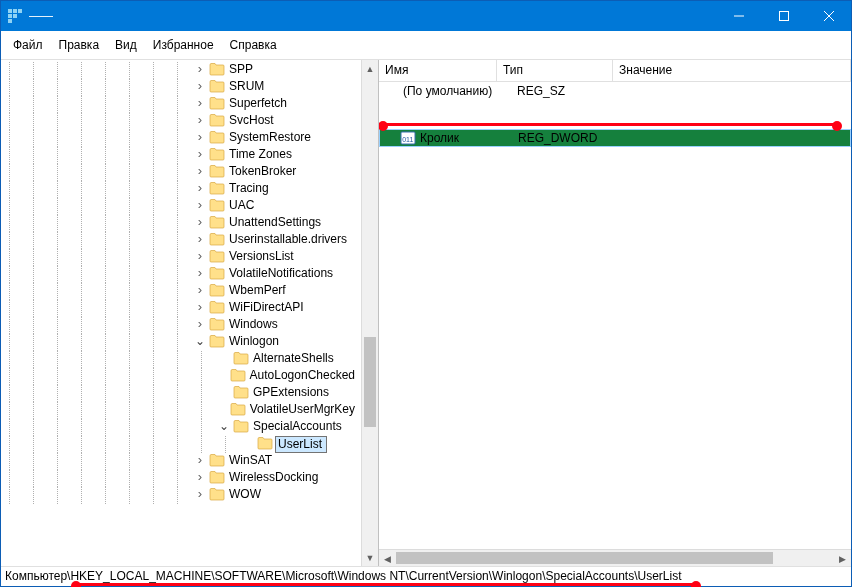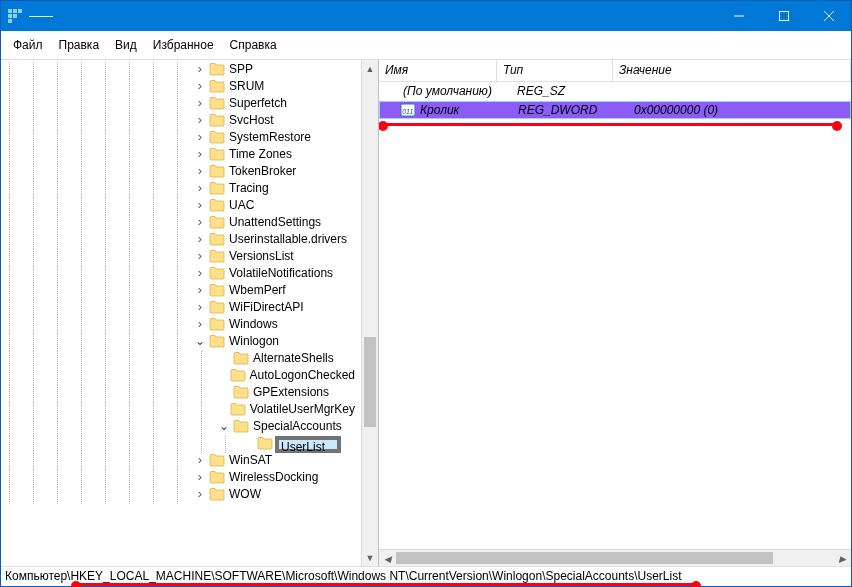--- a/index.html
+++ b/index.html
@@ -21,30 +21,30 @@
   .tl { display: flex; height: 17px; white-space: nowrap; position:relative;}
   .guides { display:inline-flex; height:17px;}
   .g { width: 16px; height: 17px; display:inline-block; border-left: 1px dotted #b0b0b0; margin-left:8px;}
   .exp { width: 14px; height: 14px; display:inline-flex; align-items:center; justify-content:center; margin-right: 0px; color:#555; font-size:10px;}
   .chev::before { content: "›"; font-size:13px; color:#606060; line-height:10px;}
   .chev.open::before { content: "⌄"; font-size:12px; color:#404040;}
   .noexp { width:14px; display:inline-block;}
   .folder { width:16px; height:14px; display:inline-block; margin: 0 4px 0 2px; }
   .folder svg { width:16px; height:14px; display:block;}
   .nl { padding-right: 6px; }
-  .sel { background: #cce8ff; border: 4px solid #737373; padding: 0 12px 0 2px; margin-left:-2px;}
+  .sel { background: #cce8ff; border: 1px solid #737373; padding: 0 4px 0 2px; margin-left:-2px;}
   .vscroll { width:17px; background:#f0f0f0; border-left:1px solid #dcdcdc; display:flex; flex-direction:column;}
   .sbtn { height:17px; display:flex; align-items:center; justify-content:center; color:#606060; font-size:9px;}
   .thumb { background:#c2c2c2; margin:0 2px;}
-  .right-pane { flex:1; display:flex; flex-direction:column; min-width:0;font-style:italic;}
+  .right-pane { flex:1; display:flex; flex-direction:column; min-width:0;}
   .listhdr { height: 22px; display:flex; border-bottom:1px solid #e0e0e0; }
   .hcol { border-right:1px solid #e0e0e0; padding: 3px 6px; color:#000;}
   .rows { flex:1; position:relative; overflow:hidden;}
   .row { display:flex; height:18.5px; align-items:center;}
-  .row.selected { background:#8b5cf6; border:1px solid #99d1ff;}
+  .row.selected { background:#15803d; border:1px solid #99d1ff;margin-top:28px;}
   .cell { padding: 0 20px; display:flex; align-items:center; overflow:hidden; white-space:nowrap;}
   .vicon { width:16px; height:16px; margin-right:4px; display:inline-block;}
   .hscroll { height:17px; background:#f0f0f0; border-top:1px solid #dcdcdc; display:flex;}
   .hthumb { background:#c2c2c2; margin:2px 0;}
   .statusbar { height:20px; border-top:1px solid #e0e0e0; padding: 2px 4px; font-size:12px; position:relative;}
   .annot { position:absolute; border-top: 3px solid #ff0014; }
   .dot { position:absolute; width:10px; height:10px; background:#ff0014; border-radius:50%; margin-top:-5px; margin-left:-5px;}
   .col-name { width: 118px;}
   .col-type { width: 116px;}
   .col-val { flex:1;}
@@ -636,23 +636,20 @@
               <svg viewBox="0 0 16 16">
                   <rect x="1" y="2" width="14" height="12" rx="1" fill="#fff" stroke="#3a6fb0" stroke-width="1"></rect>
                   <text x="2.2" y="11.5" font-size="7" fill="#2358a0" font-family="Arial">011</text>
                 </svg>
             </span>
             <span>Кролик</span>
           </div>
           <div class="cell col-type">
               <span>REG_DWORD</span>
             </div>
-          <div class="cell col-val">
-              <span>0x00000000 (0)</span>
-            </div>
         </div>
         <div class="annot" style="left:4px; right:14px; top:41px;">
           <span class="dot" style="left:0;"></span>
             <span class="dot" style="right:-5px; left:auto;"></span>
         </div>
       </div>
       <div class="hscroll">
         <div class="sbtn" style="width:17px;">◀</div>
         <div style="flex:1; position:relative;">
           <div class="hthumb" style="position:absolute; left:0; width:86%; top:0; bottom:0;"></div>

